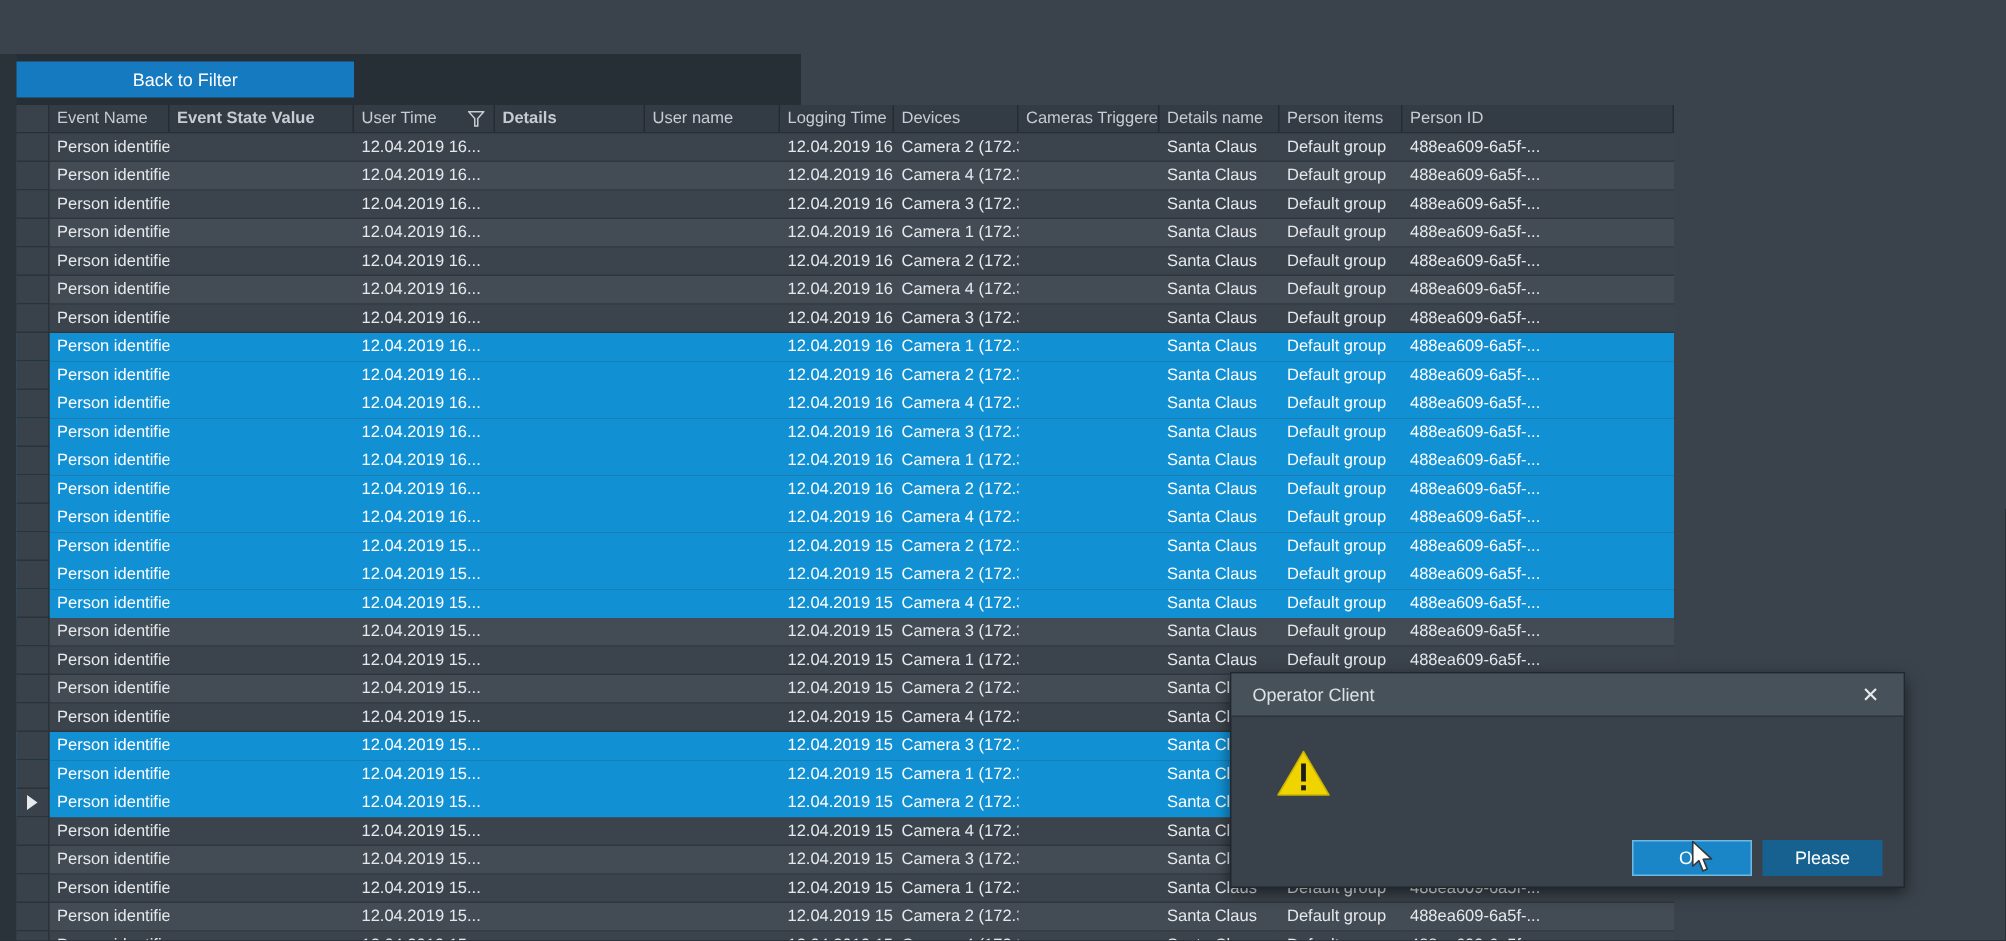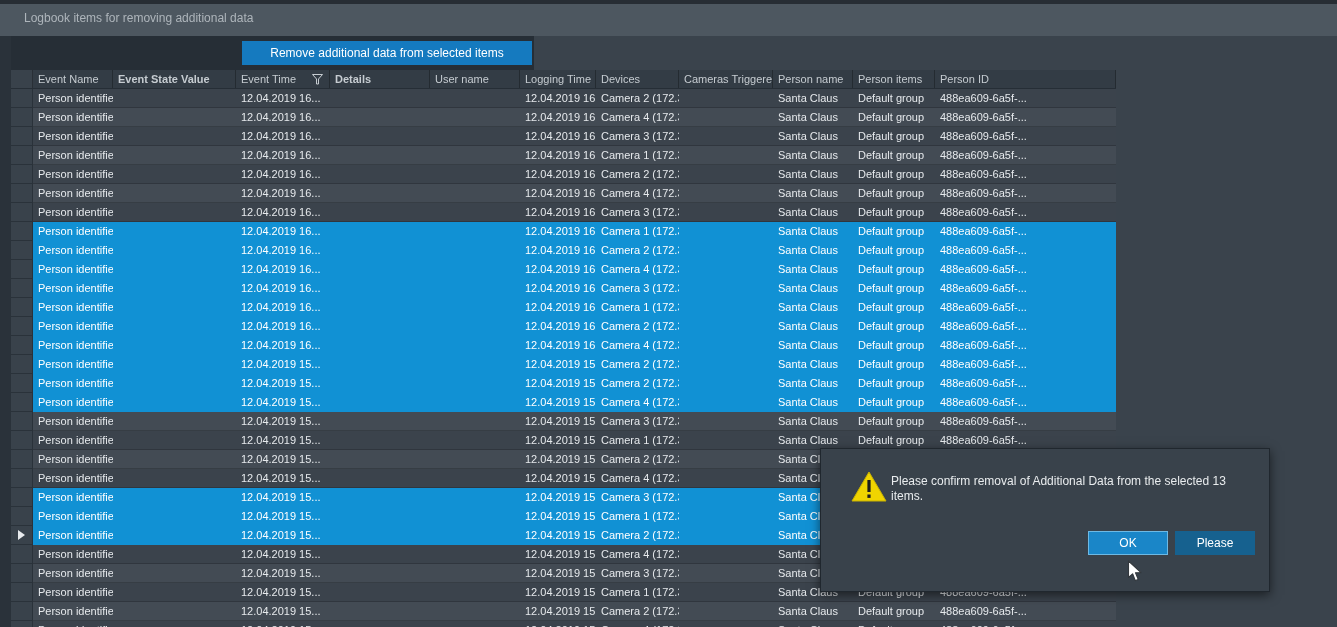--- a/index.html
+++ b/index.html
@@ -90,61 +90,58 @@
   #btn-ok{left:267px;background:#1a86c8;border:1px solid #6db9e4;}
   #btn-cancel{left:354px;background:#16618f;}
   
   #cursor{position:absolute;left:1127px;top:560px;z-index:50;pointer-events:none;}
 </style>
 </head>
 <body>
 
 <div id="app">
 
-  <div id="titlebar">
-    <span class="title">Logbook items for removing additional data</span>
-  </div>
 
   <div id="toolbar-panel"></div>
   <div id="left-strip"></div>
 
-  <div class="tbtn" id="btn-remove">Remove additional data from selected items</div>
+  <div class="tbtn" id="btn-back">Back to Filter</div>
 
   <div id="table">
     <div class="hdr-row" id="hdr-row">
         <div class="hdr-gutter"></div>
         <div class="hdr-cell" style="width: 80px;">
           <span>Event Name</span>
         </div>
         <div class="hdr-cell" style="width: 123px; font-weight: bold;">
           <span>Event State Value</span>
         </div>
         <div class="hdr-cell" style="width: 94px;">
-          <span>Event Time</span>
+          <span>User Time</span>
           <svg width="11" height="11" viewBox="0 0 11 11" class="funnel">
             <path d="M0.5 0.5 H10.5 L6.5 5 V10 L4.5 10 V5 Z" fill="none" stroke="#c6ccd1" stroke-width="1"></path>
           </svg>
         </div>
         <div class="hdr-cell" style="width: 100px; font-weight: bold;">
           <span>Details</span>
         </div>
         <div class="hdr-cell" style="width: 90px;">
           <span>User name</span>
         </div>
         <div class="hdr-cell" style="width: 76px;">
           <span>Logging Time</span>
         </div>
         <div class="hdr-cell" style="width: 83px;">
           <span>Devices</span>
         </div>
         <div class="hdr-cell" style="width: 94px;">
           <span>Cameras Triggered</span>
         </div>
         <div class="hdr-cell" style="width: 80px;">
-          <span>Person name</span>
+          <span>Details name</span>
         </div>
         <div class="hdr-cell" style="width: 82px;">
           <span>Person items</span>
         </div>
         <div class="hdr-cell" style="width: 181px;">
           <span>Person ID</span>
         </div>
       </div>
     <div id="rows">
         <div class="t-row odd">
@@ -552,27 +549,30 @@
           <div class="t-cell" style="width: 83px;">Camera 4 (172.3...</div>
           <div class="t-cell" style="width: 94px;"></div>
           <div class="t-cell" style="width: 80px;">Santa Claus</div>
           <div class="t-cell" style="width: 82px;">Default group</div>
           <div class="t-cell" style="width: 181px;">488ea609-6a5f-...</div>
         </div>
       </div>
   </div>
 
   <div id="dialog">
+    <div class="dlg-title">
+      <span>Operator Client</span>
+      <span id="dlg-close">✕</span>
+    </div>
     <div class="dlg-body">
       <svg id="warn-icon" width="36" height="32" viewBox="0 0 36 32">
         <path d="M18 1 L35 30 L1 30 Z" fill="#f0d400" stroke="#c9b200" stroke-width="1" stroke-linejoin="round"></path>
         <rect x="16.4" y="9" width="3.2" height="12" fill="#1d1d1d"></rect>
         <rect x="16.4" y="23.5" width="3.2" height="3.4" fill="#1d1d1d"></rect>
       </svg>
-      <div id="dlg-msg">Please confirm removal of Additional Data from the selected 13 items.</div>
       <div class="dlg-btn" id="btn-ok">OK</div>
       <div class="dlg-btn" id="btn-cancel">Please</div>
     </div>
   </div>
 
   <svg id="cursor" width="16" height="23" viewBox="0 0 16 23">
     <path d="M1.5 1 L1.5 17.5 L5.6 13.8 L8.3 20.6 L11.2 19.4 L8.5 12.8 L14 12.6 Z" fill="#ffffff" stroke="#33383d" stroke-width="1.1" stroke-linejoin="round"></path>
   </svg>
 
 </div>

